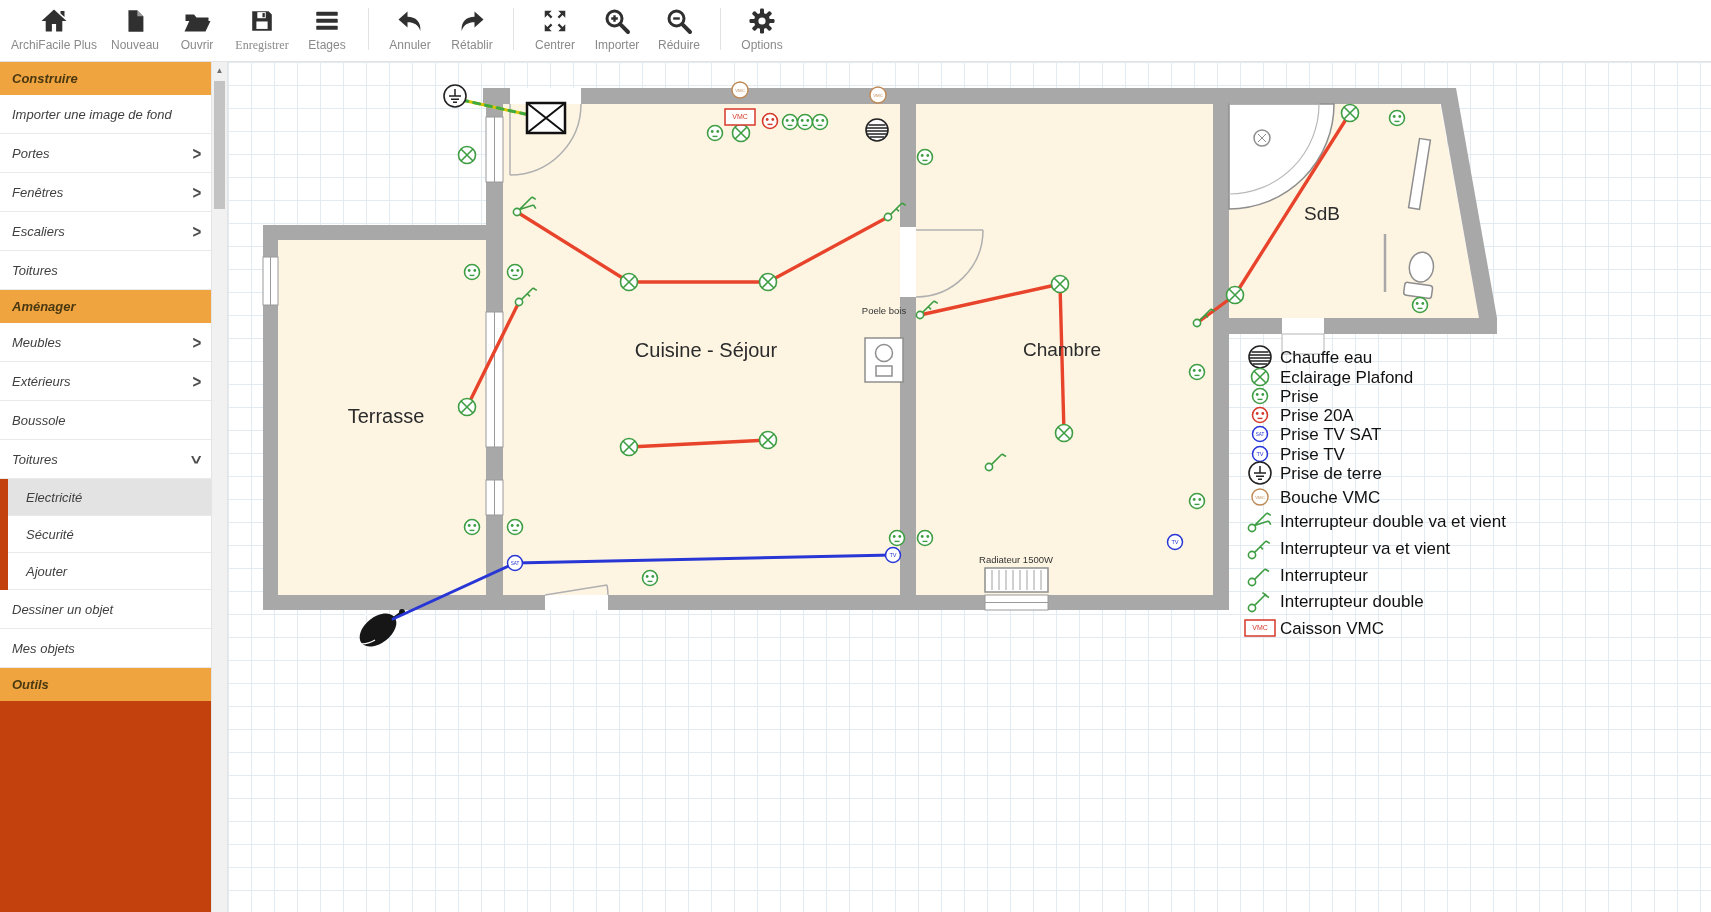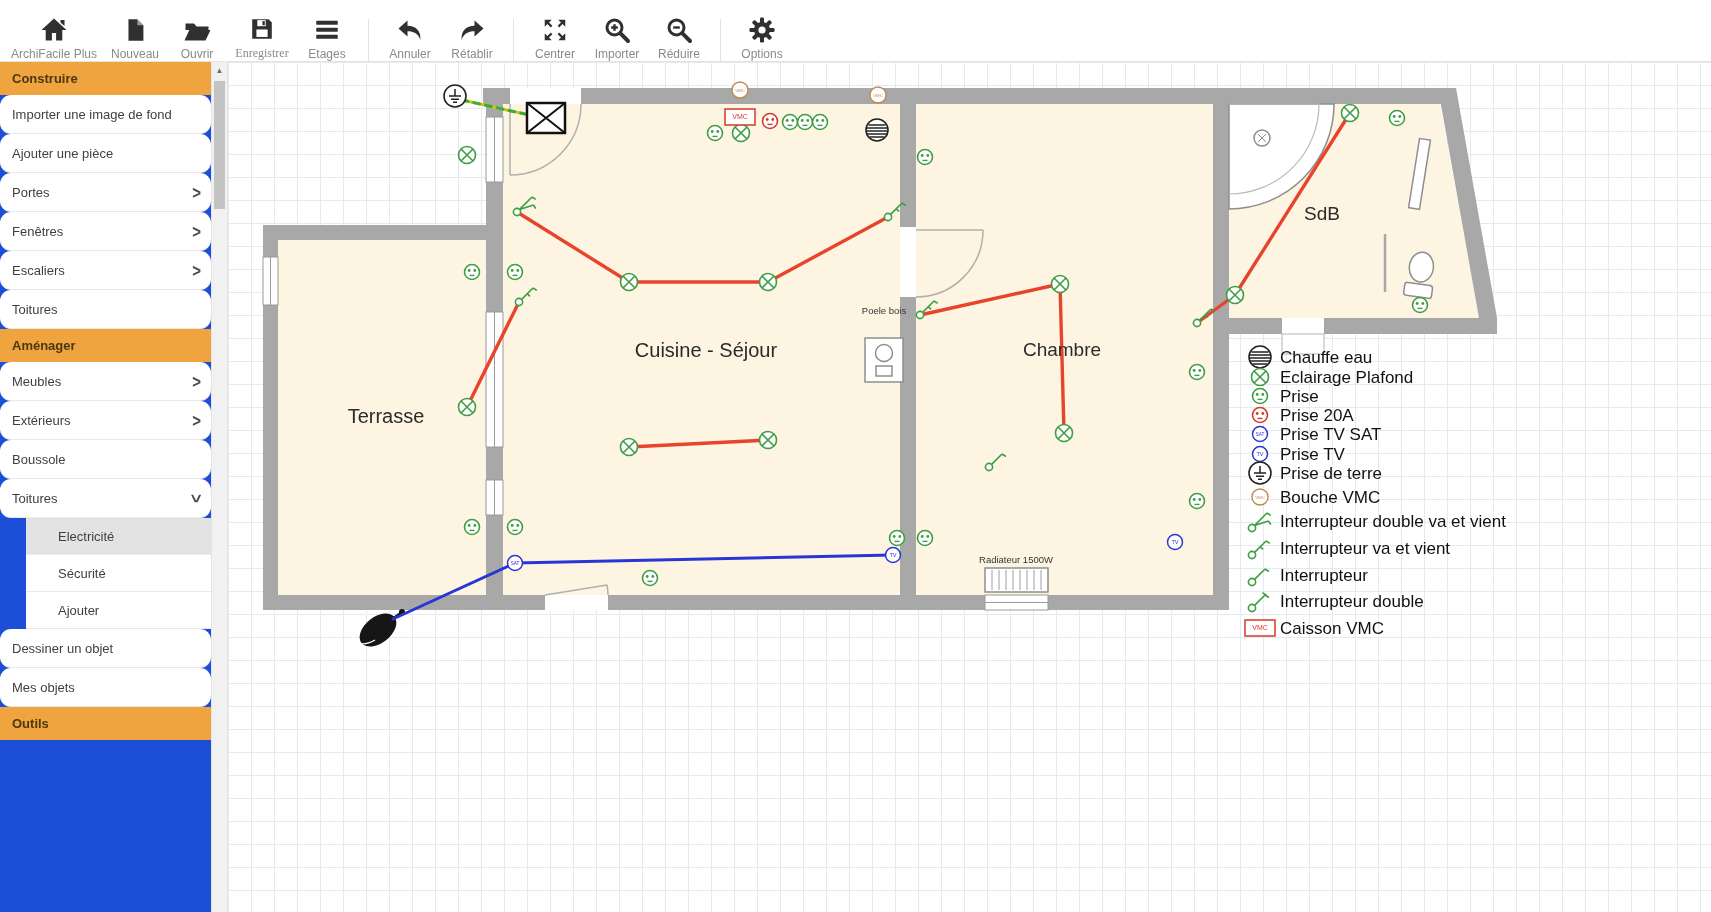--- a/index.html
+++ b/index.html
@@ -1,37 +1,37 @@
 <!DOCTYPE html>
 <html><head>
 <meta charset="utf-8">
 <style>
   html,body{margin:0;padding:0;}
   body{width:1711px;height:912px;overflow:hidden;background:#fff;
        font-family:"Liberation Sans",sans-serif;-webkit-font-smoothing:antialiased;}
   
-  .toolbar{height:62px;background:#fff;display:flex;align-items:flex-end;
+  .toolbar{height:62px;background:#fff;display:flex;align-items:flex-start;
            border-bottom:1px solid #e3e3e3;box-sizing:border-box;padding-left:4px;}
   .tool{display:flex;flex-direction:column;align-items:center;justify-content:flex-start;
         width:62px;padding-top:5px;cursor:pointer;}
   .tool.wide{width:100px;}
   .tool.mid{width:68px;font-family:Liberation Serif, serif;}
   .tool .ic{height:32px;display:flex;align-items:center;justify-content:center;}
   .tool .lbl{font-size:12px;color:#8a8a8a;white-space:nowrap;margin-top:1px;}
   .tb-divider{width:1px;height:42px;background:#e2e2e2;margin:8px 10px 0 10px;}
   
   .main{display:flex;height:850px;}
-  .sidebar{width:211px;background:#1d4ed8;flex:0 0 211px;}
+  .sidebar{width:211px;background:#c2410c;flex:0 0 211px;font-style:italic;}
   .sb-header{height:33px;line-height:33px;background:#efa440;color:#4a3810;
              font-size:13px;font-weight:bold;padding-left:12px;box-sizing:border-box;}
   .sb-item{height:39px;line-height:39px;font-size:13px;color:#3f3f3f;background:#fff;
            border-bottom:1px solid #e9e9e9;padding:0 10px 0 12px;box-sizing:border-box;
-           display:flex;justify-content:space-between;align-items:center;cursor:pointer;border-radius:11px;}
-  .sb-sub{height:37px;line-height:37px;margin-left:26px;font-size:13px;color:#3f3f3f;
-          background:#fff;border-bottom:1px solid #e9e9e9;padding-left:32px;
+           display:flex;justify-content:space-between;align-items:center;cursor:pointer;}
+  .sb-sub{height:37px;line-height:37px;margin-left:8px;font-size:13px;color:#3f3f3f;
+          background:#fff;border-bottom:1px solid #e9e9e9;padding-left:18px;
           box-sizing:border-box;cursor:pointer;}
   .sb-sub.selected{background:#e3e3e3;}
   .chev{font-weight:bold;color:#4d4d4d;font-size:15px;transform:scaleY(1.25);}
   .chev.down{transform:rotate(90deg) scaleY(1.25);display:inline-block;}
   
   .sb-scroll{width:17px;flex:0 0 17px;background:#f1f1f1;position:relative;
              border-left:1px solid #e4e4e4;border-right:1px solid #e4e4e4;box-sizing:border-box;}
   .sb-scroll .arrow{height:17px;display:flex;align-items:center;justify-content:center;
                     font-size:8px;color:#6f6f6f;cursor:pointer;}
   .sb-thumb{position:absolute;left:2px;top:19px;width:11px;height:128px;background:#c3c3c3;cursor:pointer;}
@@ -173,23 +173,20 @@
 <div class="main">
 
   <aside class="sidebar">
     <div class="sb-header">
       <span>Construire</span>
     </div>
     <div class="sb-item">
         <span>Importer une image de fond</span>
       </div>
     <div class="sb-item">
-        <span>Ajouter une pièce</span>
-      </div>
-    <div class="sb-item">
         <span>Portes</span>
         <span class="chev">&gt;</span>
       </div>
     <div class="sb-item">
         <span>Fenêtres</span>
         <span class="chev">&gt;</span>
       </div>
     <div class="sb-item">
         <span>Escaliers</span>
         <span class="chev">&gt;</span>

